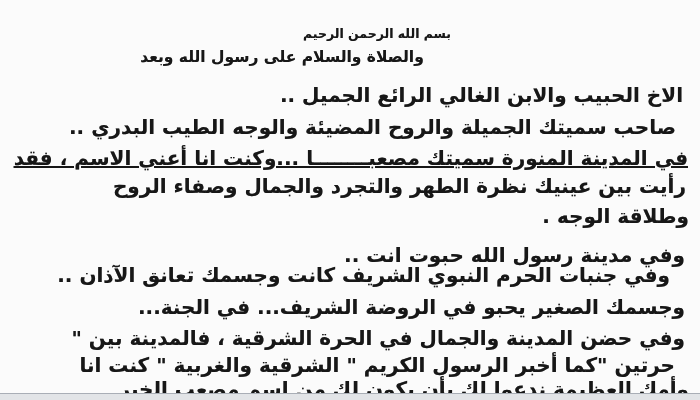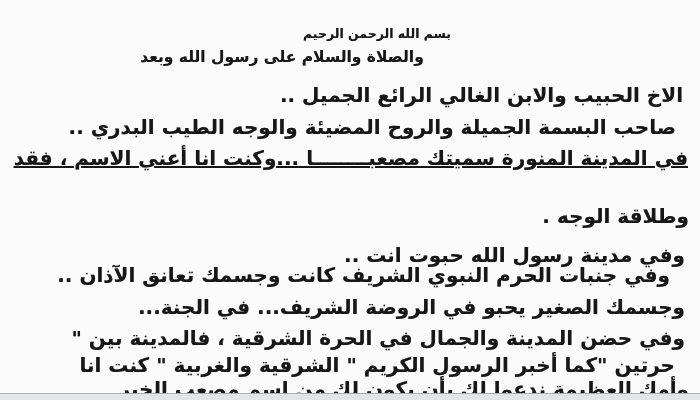--- a/index.html
+++ b/index.html
@@ -47,22 +47,23 @@
 </head>
 <body>
 
 <div class="page">
 
   <div class="t centered basmala">بسم الله الرحمن الرحيم</div>
 
   <div class="t centered salutation">والصلاة والسلام على رسول الله وبعد</div>
 
   <div class="t l3">الاخ الحبيب والابن الغالي الرائع الجميل ..</div>
-  <div class="t l4">صاحب البسمة الجميلة والروح المضيئة والوجه الطيب البدري ..</div>
+  <div class="t l4">صاحب سميتك الجميلة والروح المضيئة والوجه الطيب البدري ..</div>
   <div class="t l5">في المدينة المنورة سميتك مصعبــــــــا ...وكنت انا أعني الاسم ، فقد</div>
+  <div class="t l6">رأيت بين عينيك نظرة الطهر والتجرد والجمال وصفاء الروح</div>
   <div class="t l7">وطلاقة الوجه .</div>
   <div class="t l8">وفي مدينة رسول الله حبوت انت ..</div>
   <div class="t l9">وفي جنبات الحرم النبوي الشريف كانت وجسمك تعانق الآذان ..</div>
   <div class="t l10">وجسمك الصغير يحبو في الروضة الشريف... في الجنة...</div>
   <div class="t l11">وفي حضن المدينة والجمال في الحرة الشرقية ، فالمدينة بين  "</div>
   <div class="t l12">حرتين  "كما أخبر الرسول الكريم " الشرقية والغربية " كنت انا</div>
   <div class="t l13">وأمك العظيمة ندعوا لك بأن يكون لك من اسم مصعب الخير</div>
 
   <div class="bottom-edge"></div>
 </div>

